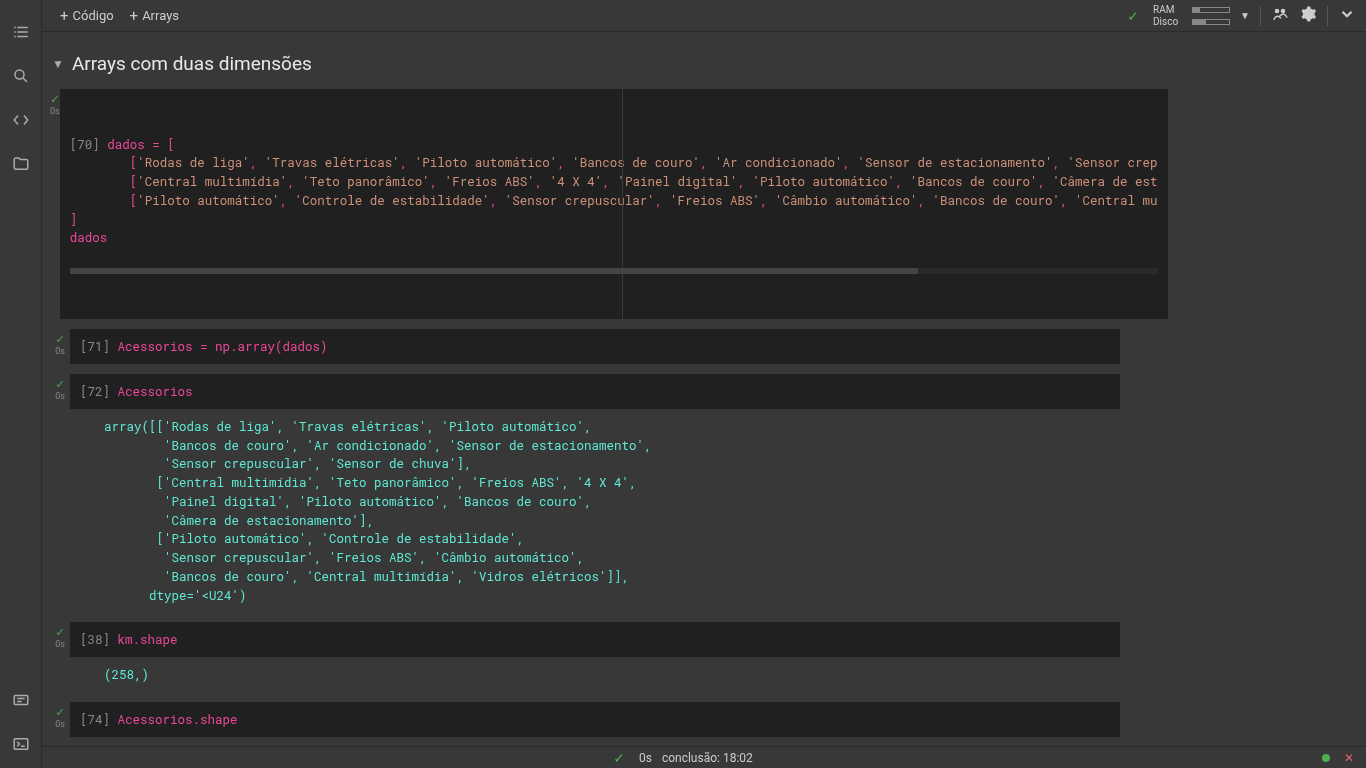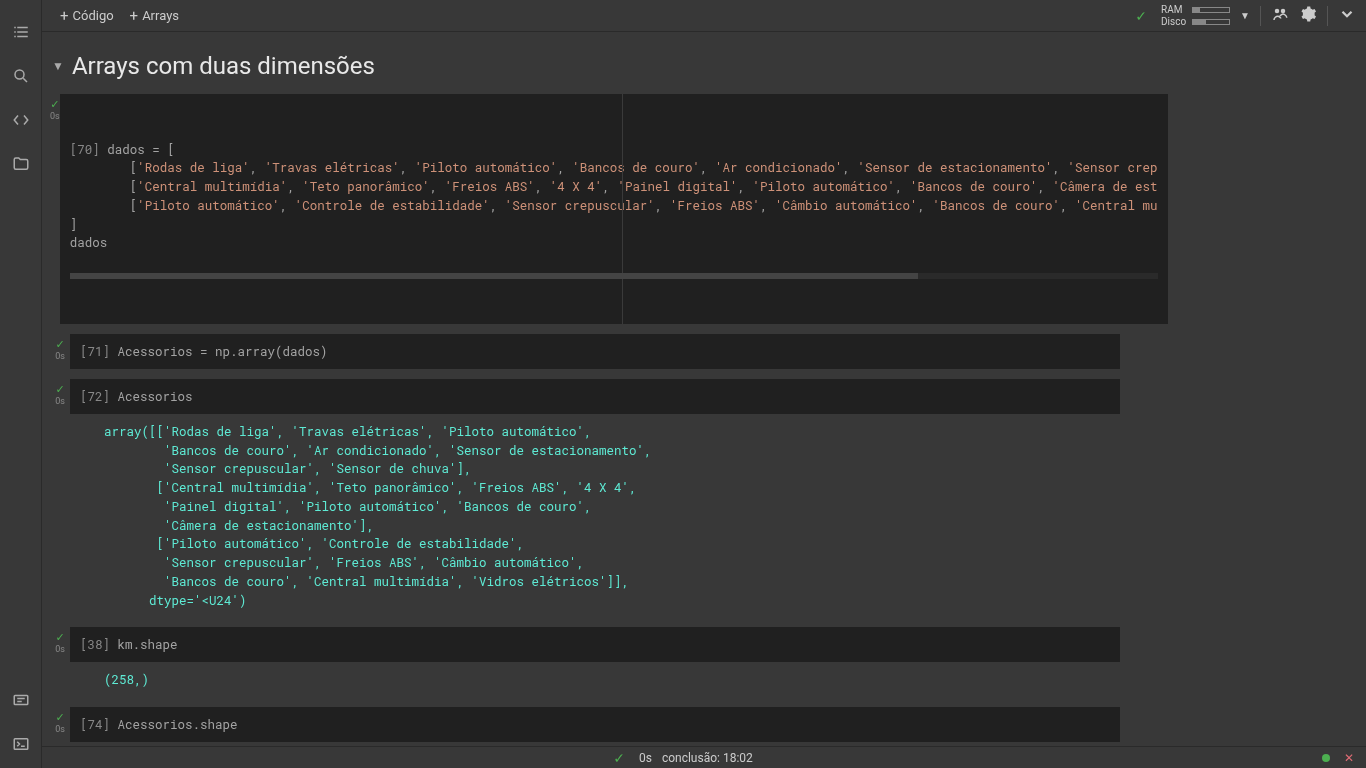--- a/index.html
+++ b/index.html
@@ -61,21 +61,21 @@
       align-items: center;
       gap: 10px;
     }
     .resources {
       display: flex;
       flex-direction: column;
       font-size: 10px;
       color: #ccc;
       line-height: 1.2;
     }
-    .resource-row { display: flex; align-items: center; gap: 6px; justify-content: space-between; }
+    .resource-row { display: flex; align-items: center; gap: 14px; justify-content: space-between; }
     .resource-bar {
       width: 38px;
       height: 6px;
       border: 1px solid #888;
       position: relative;
     }
     .resource-fill {
       position: absolute;
       left: 0; top: 0; bottom: 0;
       background: #888;
@@ -94,21 +94,21 @@
       gap: 8px;
       padding: 8px 0 14px 2px;
     }
     .section-arrow {
       color: #aaa;
       cursor: pointer;
       font-size: 12px;
     }
     .section-title {
       color: #e8e8e8;
-      font-size: 24px;
+      font-size: 19px;
       font-weight: 400;
     }
     .cell {
       display: flex;
       margin-bottom: 10px;
       margin-left: 0;
       max-width: 1070px;
     }
     .cell-gutter {
       width: 20px;
@@ -156,21 +156,21 @@
     }
     .output-block {
       padding: 8px 10px 8px 34px;
       font-family: "Roboto Mono", Consolas, monospace;
       font-size: 12.5px;
       line-height: 1.5;
       white-space: pre;
       color: #5eead4;
     }
     .exec-num { color: #888; margin-top: 34px; }
-    .code-text { color: #a3a3a3; }
+    .code-text { color: #ec4899; }
     .str { color: #ce9178; }
     .statusbar {
       height: 22px;
       background: #383838;
       border-top: 1px solid #2a2a2a;
       display: flex;
       align-items: center;
       padding: 0 12px;
       font-size: 12px;
       color: #ccc;

